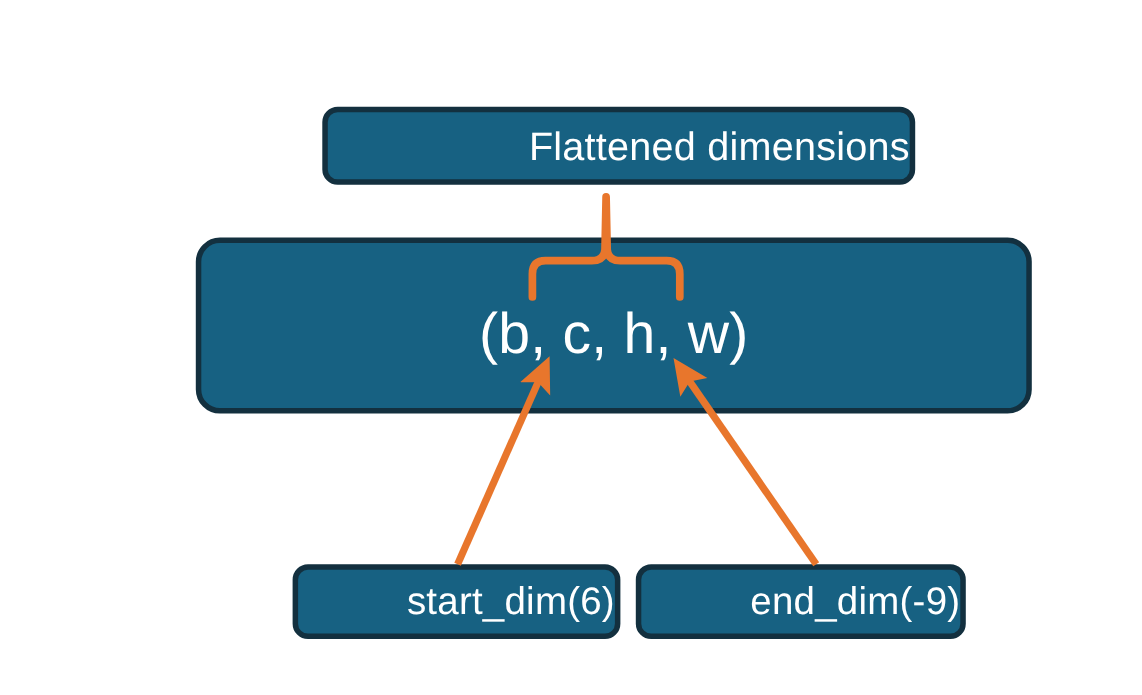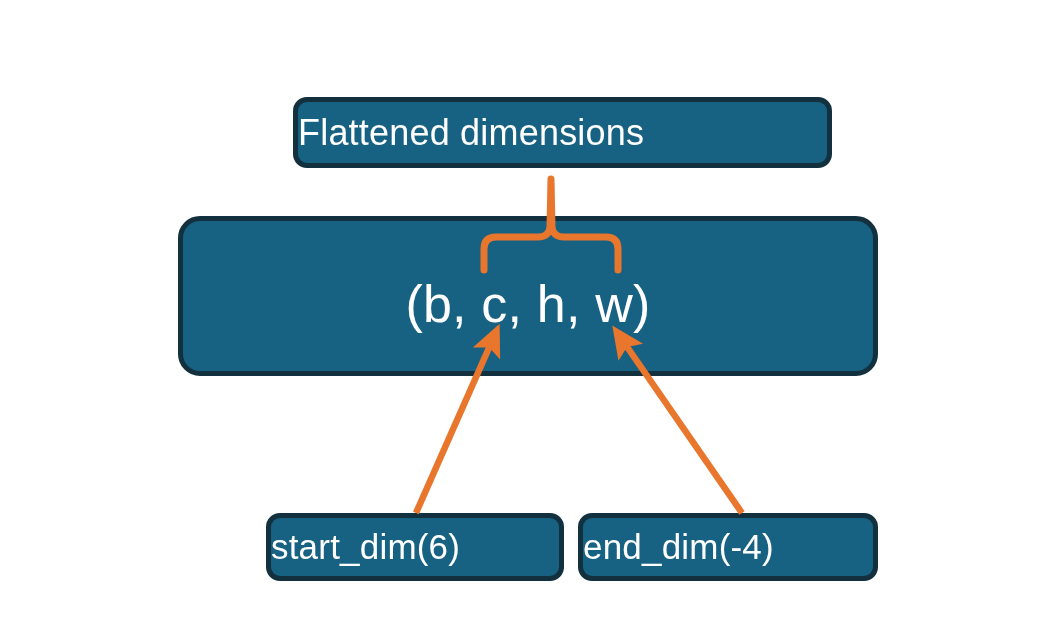--- a/index.html
+++ b/index.html
@@ -18,38 +18,38 @@
     overflow: hidden;
   }
   .node {
     position: absolute;
     box-sizing: border-box;
     background: #176182;
     border: 5px solid #13303f;
     border-radius: 14px;
     display: flex;
     align-items: center;
-    justify-content: flex-start;
+    justify-content: flex-end;
     color: #ffffff;
     font-family: "Liberation Sans", sans-serif;
     font-weight: 400;
     letter-spacing: 0.2px;
     z-index: 2;
   }
   #node-flattened {
     left: 293px;
     top: 97px;
     width: 539px;
     height: 71px;
     font-size: 36px;
   }
   #node-shape {
     left: 178px;
     top: 216px;
-    width: 700px;
+    width: 760px;
     height: 160px;
     border-radius: 22px;
     font-size: 52px;
     align-items: center;
     justify-content: center;
   }
   #node-shape .shape-text {
     position: relative;
     top: 8px;
   }
@@ -112,21 +112,21 @@
 
   <div class="node" id="node-shape">
     <span class="shape-text">(b, c, h, w)</span>
   </div>
 
   <div class="node" id="node-startdim">
     <span>start_dim(6)</span>
   </div>
 
   <div class="node" id="node-enddim">
-    <span>end_dim(-4)</span>
+    <span>end_dim(-9)</span>
   </div>
 
   <svg id="brace-layer" viewBox="0 0 1038 632" xmlns="http://www.w3.org/2000/svg">
     <path d="M 484,270
              L 484,249
              Q 484,237 496,237
              L 538,237
              Q 549,237 550,227
              L 551,179
              L 552,227

